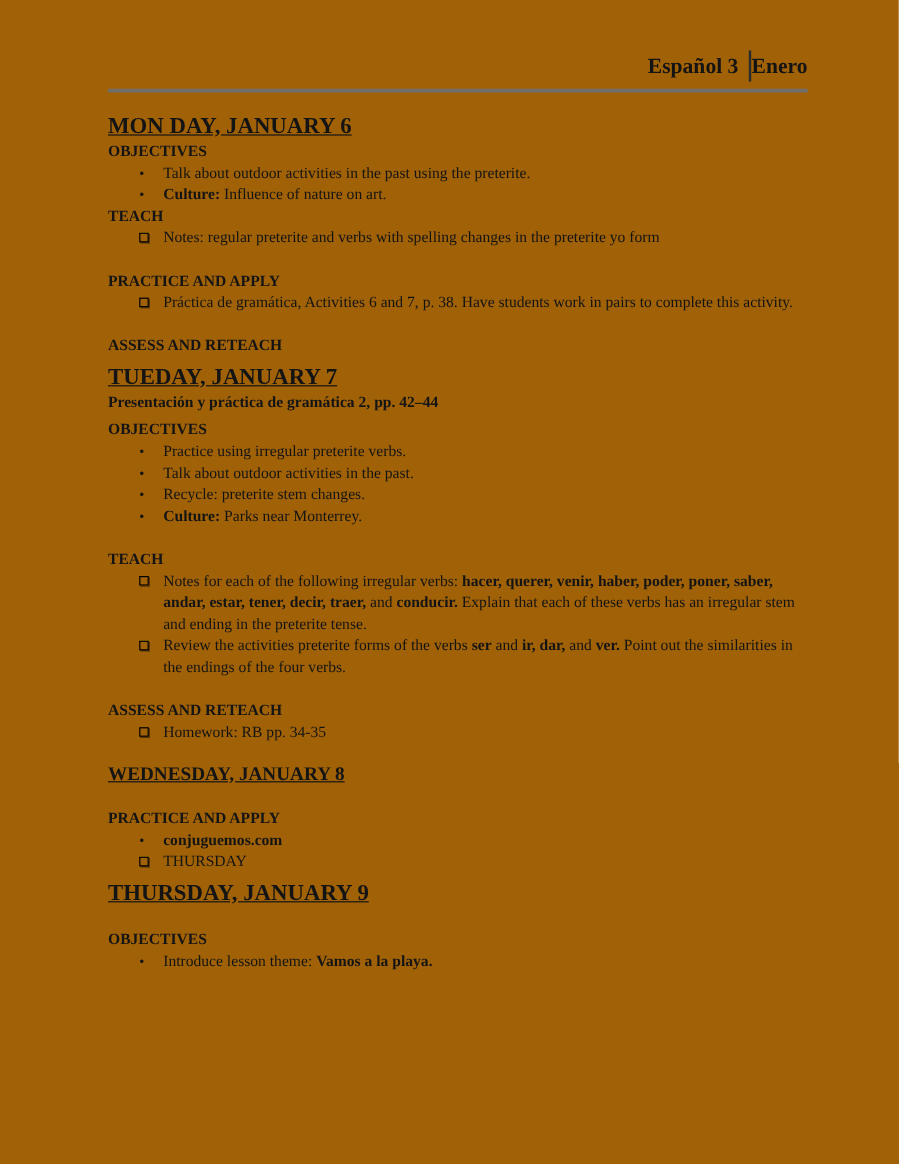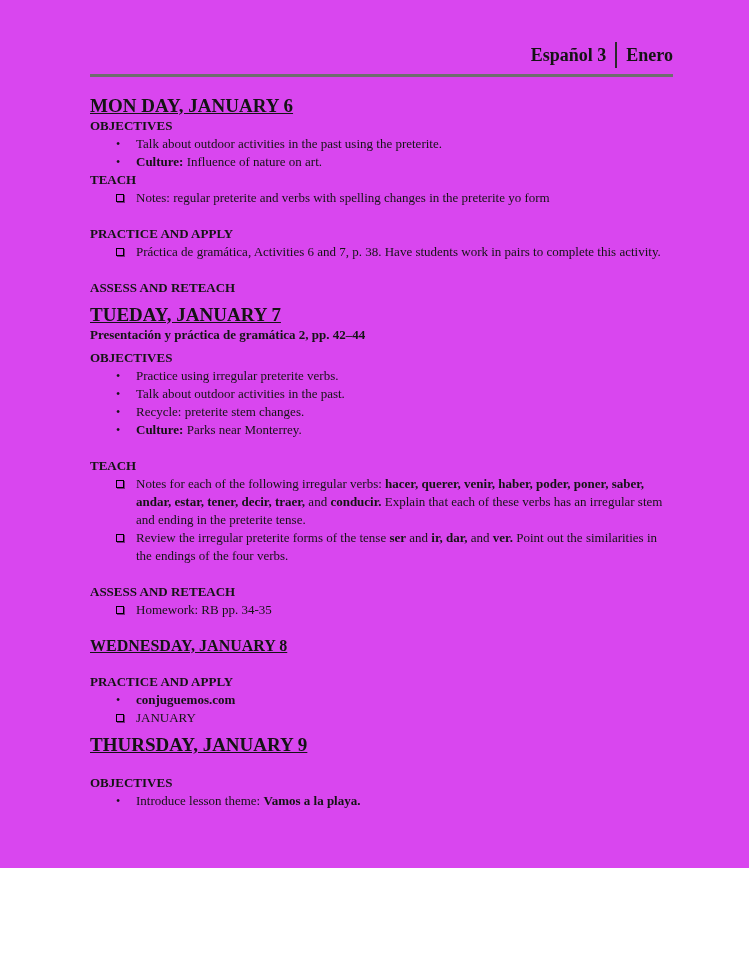--- a/index.html
+++ b/index.html
@@ -3,30 +3,30 @@
 <meta charset="utf-8">
 <style>
   * { margin: 0; padding: 0; box-sizing: border-box; }
   html, body { background: #ffffff; }
   body {
     width: 749px; height: 970px; overflow: hidden;
     font-family: "Liberation Serif", "DejaVu Serif", serif;
     color: #141414;
   }
   .page {
-    width: 749px; height: 868px;
-    background: #d946ef;
+    width: 749px; height: 970px;
+    background: #a16207;
     padding: 42px 76px 0 90px;
   }
   .doc-header {
     display: flex; justify-content: flex-end; align-items: center;
     font-weight: bold; font-size: 18px; line-height: 24px;
   }
   .doc-header .course { padding-right: 9px; }
-  .doc-header .month  { padding-left: 9px; }
+  .doc-header .month  { }
   .vbar { width: 2px; height: 26px; background: #2b2b2b; display: inline-block; }
   .rule { height: 2.5px; background: #6e6e6e; margin-top: 6px; margin-bottom: 19px; }
 
   .doc-body { font-size: 13px; line-height: 18px; }
   .blk { font-size: 13px; line-height: 18px; }
   .h1  { font-size: 19px; font-weight: bold; text-decoration: underline; line-height: 20px; margin-top: 8px; margin-bottom: 1px; }
   .h1s { font-size: 16px; font-weight: bold; text-decoration: underline; }
   .h2  { font-weight: bold; }
   .sec { font-weight: bold; }
   .gap { margin-top: 5px; }
@@ -99,39 +99,39 @@
         <span class="content"><b>Culture:</b><span> Parks near Monterrey.</span></span>
       </div>
       <div class="blk spacer"></div>
       <div class="blk sec"><span>TEACH</span></div>
       <div class="blk check">
         <span class="marker"><span class="sq"></span></span>
         <span class="content"><span>Notes for each of the following irregular verbs: </span><b>hacer, querer, venir, haber, poder, poner, saber, andar, estar, tener, decir, traer,</b><span> and </span><b>conducir.</b><span> Explain that each of these verbs has an irregular stem and ending in the preterite tense.</span></span>
       </div>
       <div class="blk check">
         <span class="marker"><span class="sq"></span></span>
-        <span class="content"><span>Review the irregular preterite forms of the tense </span><b>ser</b><span> and </span><b>ir, dar,</b><span> and </span><b>ver.</b><span> Point out the similarities in the endings of the four verbs.</span></span>
+        <span class="content"><span>Review the activities preterite forms of the verbs </span><b>ser</b><span> and </span><b>ir, dar,</b><span> and </span><b>ver.</b><span> Point out the similarities in the endings of the four verbs.</span></span>
       </div>
       <div class="blk spacer"></div>
       <div class="blk sec"><span>ASSESS AND RETEACH</span></div>
       <div class="blk check">
         <span class="marker"><span class="sq"></span></span>
         <span class="content"><span>Homework: RB pp. 34-35</span></span>
       </div>
       <div class="blk spacer"></div>
       <div class="blk h1s"><span>WEDNESDAY, JANUARY 8</span></div>
       <div class="blk spacer"></div>
       <div class="blk sec"><span>PRACTICE AND APPLY</span></div>
       <div class="blk bullet">
         <span class="marker">•</span>
         <span class="content"><b>conjuguemos.com</b></span>
       </div>
       <div class="blk check">
         <span class="marker"><span class="sq"></span></span>
-        <span class="content"><span>JANUARY</span></span>
+        <span class="content"><span>THURSDAY</span></span>
       </div>
       <div class="blk h1"><span>THURSDAY, JANUARY 9</span></div>
       <div class="blk spacer"></div>
       <div class="blk sec"><span>OBJECTIVES</span></div>
       <div class="blk bullet">
         <span class="marker">•</span>
         <span class="content"><span>Introduce lesson theme: </span><b>Vamos a la playa.</b></span>
       </div>
     </main>
 </div>

